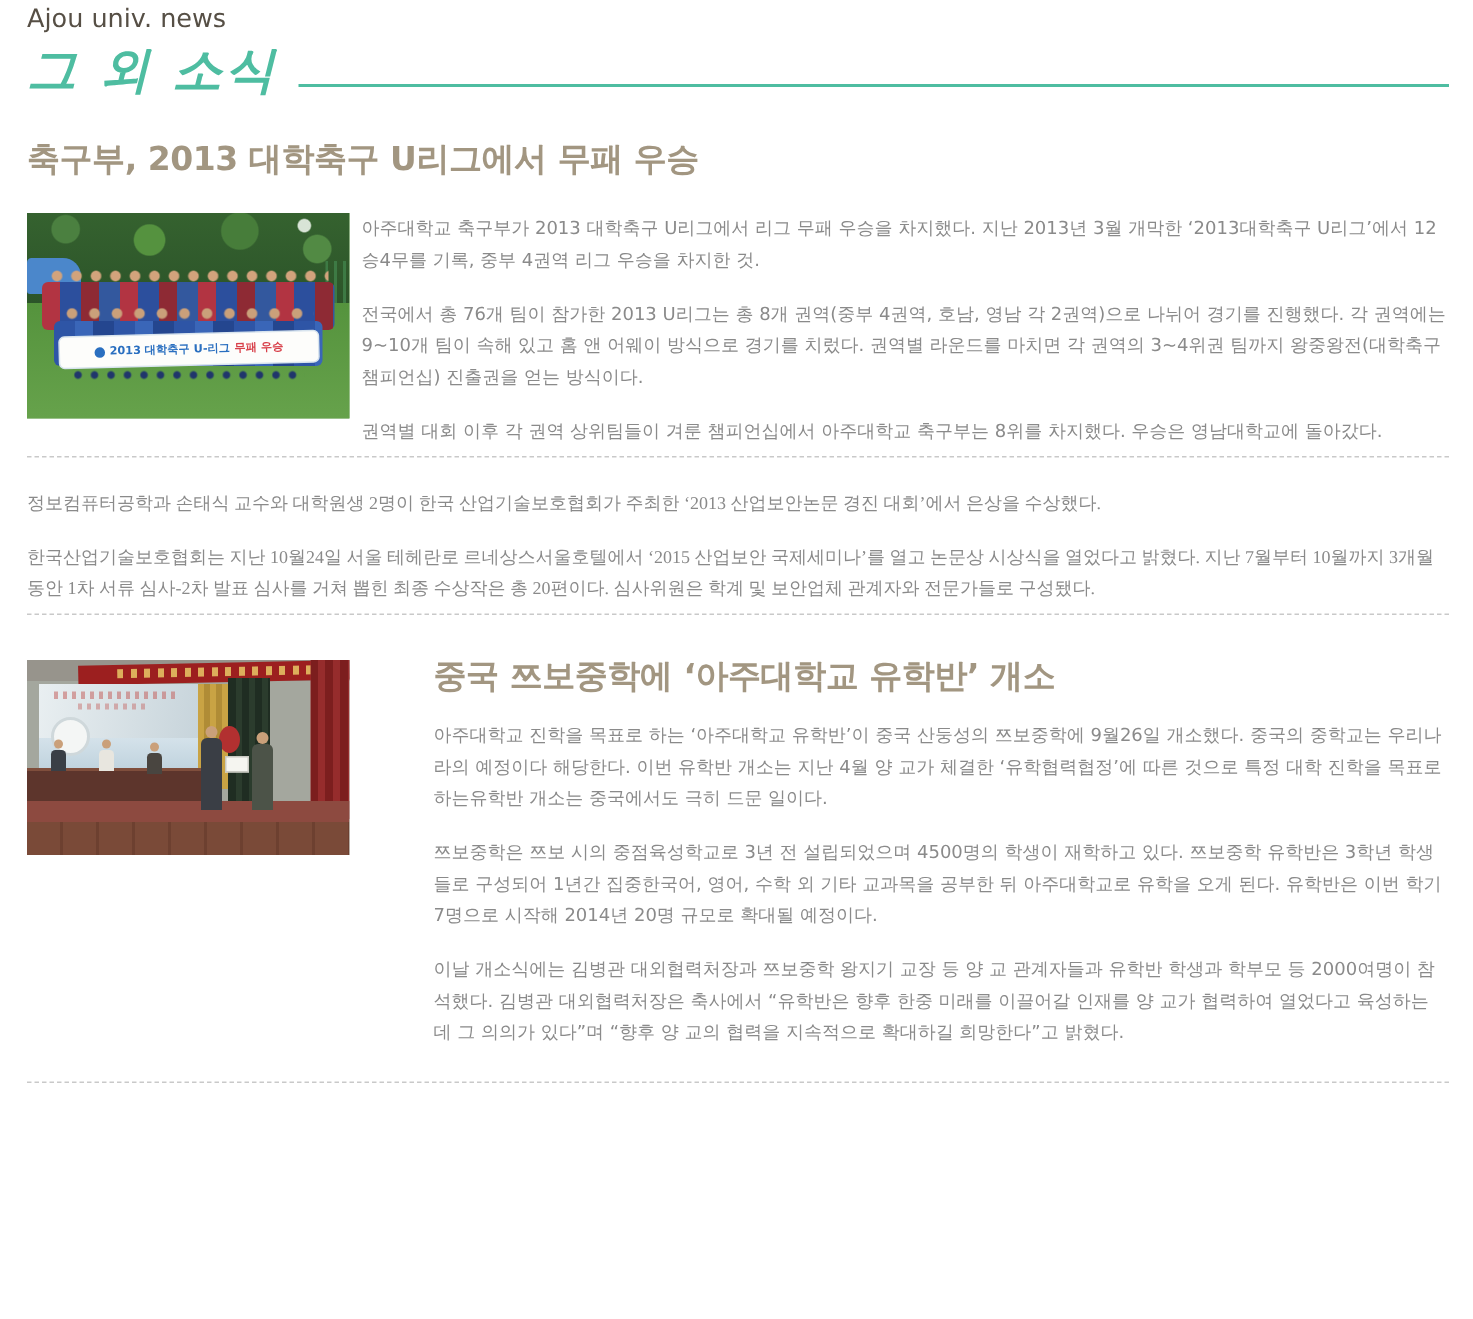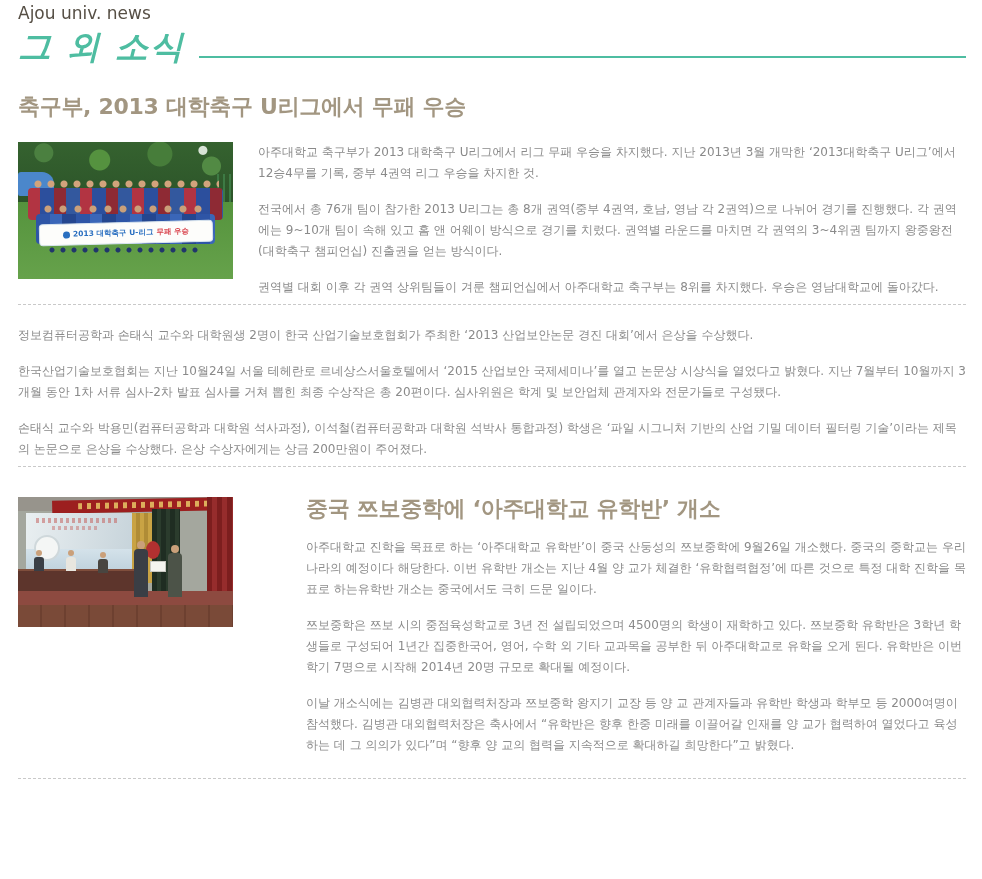--- a/index.html
+++ b/index.html
@@ -22,22 +22,22 @@
   .sec-heading {
     margin:0; font-size:22px; line-height:24px; font-weight:600;
     color:#a29681; letter-spacing:-0.3px;
   }
   .mt-heading { margin-top:30px; }
 
   .sec-body { display:flex; margin-top:23px; }
   .sec-body.china { margin-top:30px;gap:48px; }
 
   .sec-text { font-size:12px; line-height:21px; color:#8a8a8a; }
-  .sec-text.beside { margin-left:25px; flex:1; }
-  .sec-text.full { margin-top:20px; }
+  .sec-text.beside { margin-left:8px; flex:1; }
+  .sec-text.full { margin-top:20px;font-family:Liberation Serif, serif; }
   .sec-text p { margin:0 0 15px; }
   .sec-text p:last-child { margin-bottom:0; }
   .china-heading { margin-bottom:16px; }
 
   .divider { border-top:1px dashed #c9c9c9; }
   .divider.d1 { margin-top:6px; }
   .divider.d2 { margin-top:6px; }
   .divider.d3 { margin-top:22px; }
 
   
@@ -165,21 +165,20 @@
         <p>권역별 대회 이후 각 권역 상위팀들이 겨룬 챔피언십에서 아주대학교 축구부는 8위를 차지했다. 우승은 영남대학교에 돌아갔다.</p>
       </div>
     </div>
     <div class="divider d1"></div>
   </section>
 
   <section>
     <div class="sec-text full">
       <p>정보컴퓨터공학과 손태식 교수와 대학원생 2명이 한국 산업기술보호협회가 주최한 ‘2013 산업보안논문 경진 대회’에서 은상을 수상했다.</p>
       <p>한국산업기술보호협회는 지난 10월24일 서울 테헤란로 르네상스서울호텔에서 ‘2015 산업보안 국제세미나’를 열고 논문상 시상식을 열었다고 밝혔다. 지난 7월부터 10월까지 3개월 동안 1차 서류 심사-2차 발표 심사를 거쳐 뽑힌 최종 수상작은 총 20편이다. 심사위원은 학계 및 보안업체 관계자와 전문가들로 구성됐다.</p>
-      <p>손태식 교수와 박용민(컴퓨터공학과 대학원 석사과정), 이석철(컴퓨터공학과 대학원 석박사 통합과정) 학생은 ‘파일 시그니처 기반의 산업 기밀 데이터 필터링 기술’이라는 제목의 논문으로 은상을 수상했다. 은상 수상자에게는 상금 200만원이 주어졌다.</p>
     </div>
     <div class="divider d2"></div>
   </section>
 
   <section>
     <div class="sec-body china">
       <div class="photo photo-ceremony">
         <div class="p2-upper"></div>
         <div class="p2-banner">
           <div class="p2-banner-text"></div>

